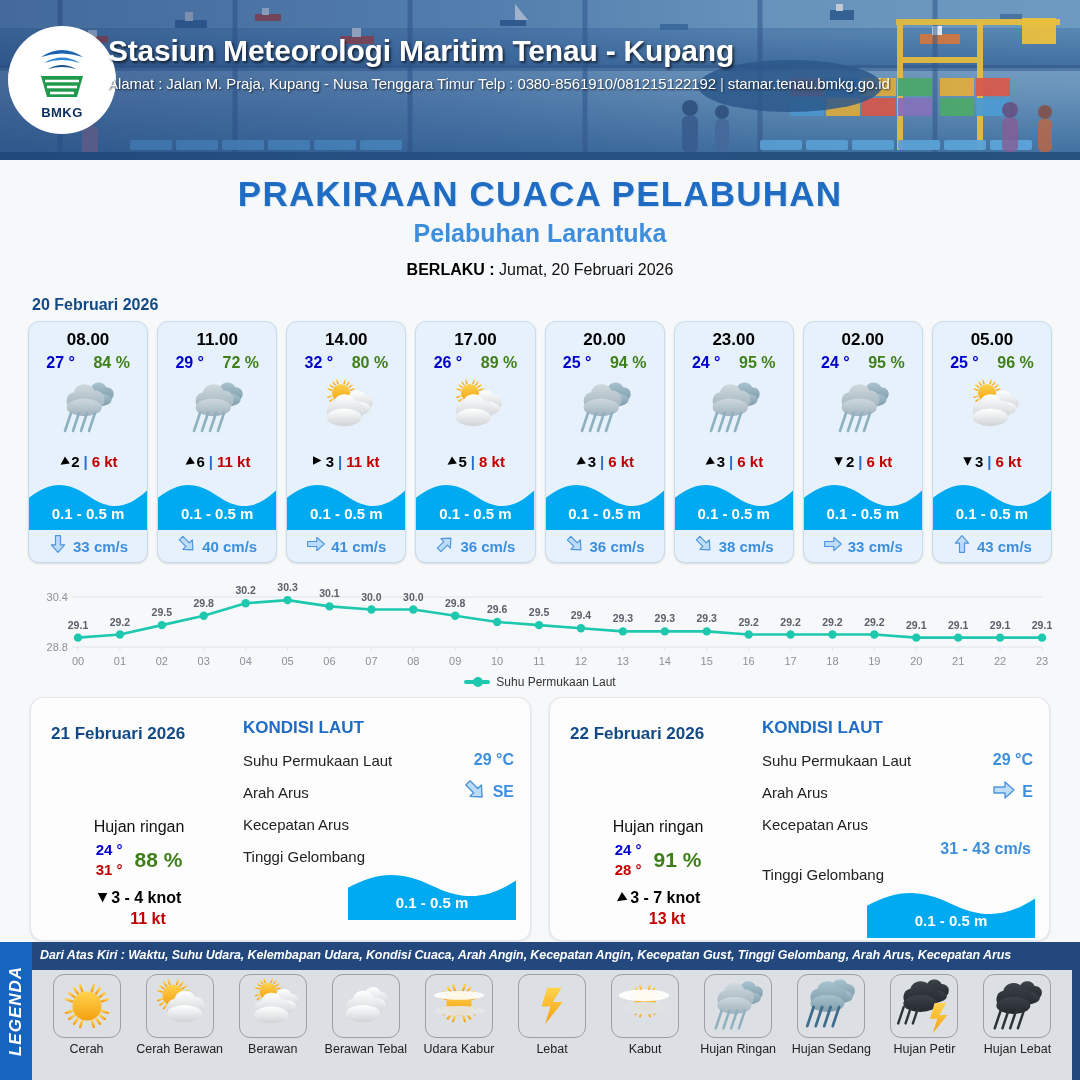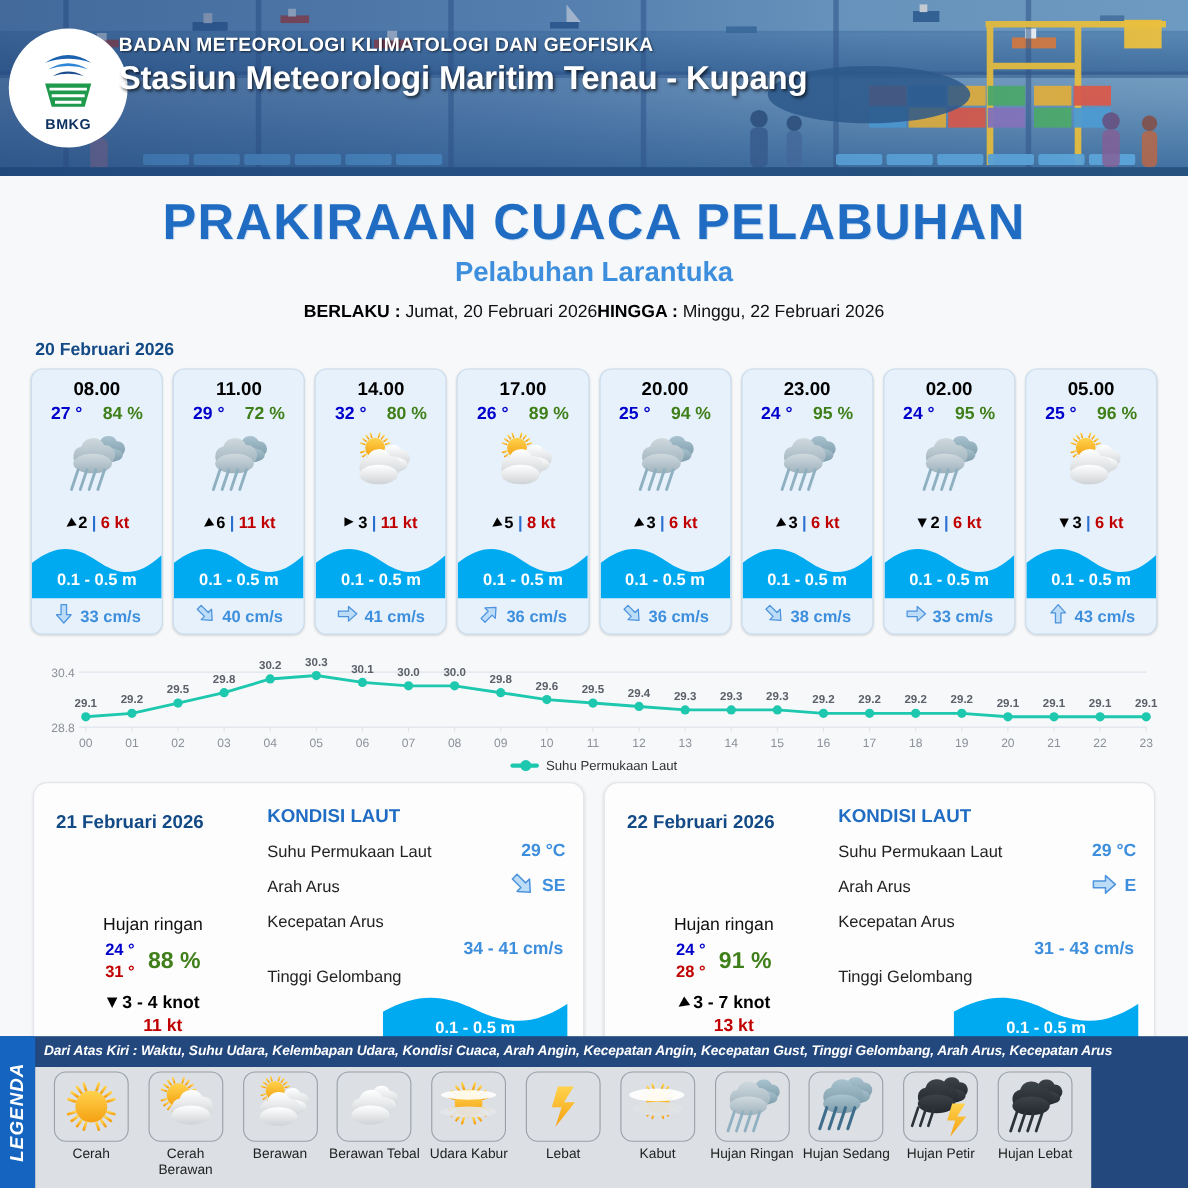--- a/index.html
+++ b/index.html
@@ -35,21 +35,21 @@
     text-shadow:1px 1px 2px rgba(0,0,0,.65); }
   .hdr-line2 { font-size:30px; font-weight:bold; margin-top:4px; letter-spacing:-.2px;
     text-shadow:1.5px 1.5px 3px rgba(0,0,0,.7); }
   .hdr-line3 { font-size:15px; margin-top:7px; letter-spacing:-.1px;
     text-shadow:1px 1px 2px rgba(0,0,0,.7); }
   .hdr-sep { opacity:.8; padding:0 4px; }
 
   
   .title-wrap { text-align:center; margin-top:14px; }
   .title-main {
-    font-size:46px; font-weight:bold; color:#1f6cc2; letter-spacing:1.2px;
+    font-size:35px; font-weight:bold; color:#1f6cc2; letter-spacing:1.2px;
     text-shadow:1px 1px 0 #cfe0f2;
   }
   .title-sub { font-size:25px; font-weight:bold; color:#3d8fdd; margin-top:5px; }
   .validity { margin-top:13px; display:flex; justify-content:center; font-size:16px; color:#111; }
   .validity b { color:#000; }
   .validity span { font-weight:normal; }
 
   
   .day-label { margin:17px 0 7px 32px; font-size:16px; font-weight:bold; color:#134a86; }
 
@@ -130,21 +130,21 @@
   }
   .legenda-side span {
     transform:rotate(-90deg); white-space:nowrap; color:#fff;
     font-size:17px; font-weight:bold; font-style:italic; letter-spacing:1px;
   }
   .legenda-note {
     position:absolute; left:40px; top:6px; color:#fff;
     font-size:12.5px; font-style:italic; font-weight:bold; letter-spacing:-.1px;
   }
   .legenda-items {
-    position:absolute; left:32px; top:28px; width:960px; height:110px;
+    position:absolute; left:32px; top:28px; width:1040px; height:110px;
     background:#dcdfe3; display:flex; align-items:flex-start; gap:0; padding:4px 8px 0;
   }
   .leg-item { flex:1; display:flex; flex-direction:column; align-items:center; }
   .leg-box {
     width:68px; height:64px; border:1px solid #9aa0a6; border-radius:11px;
     display:flex; align-items:center; justify-content:center; background:transparent;
   }
   .leg-label { font-size:12.5px; color:#222; margin-top:4px; text-align:center; }
 </style>
 </head>
@@ -259,36 +259,34 @@
       <path d="M17 28 Q31 20 45 28 Q31 24 17 28 Z" fill="#1b4f8e"></path>
       <path d="M10 35 L52 35 L46 56 L16 56 Z" fill="#1f9a4d"></path>
       <path d="M14 40 L48 40" stroke="#fff" stroke-width="2.6"></path>
       <path d="M16 46 L46 46" stroke="#fff" stroke-width="2.6"></path>
       <path d="M19 52 L43 52" stroke="#fff" stroke-width="2.6"></path>
     </svg>
     <div class="logo-txt">BMKG</div>
   </div>
 
   <div class="hdr-text">
-    <div class="hdr-line1">BADAN METEOROLOGI KLIMATOLOGI DAN GEOFISIKA</div>
     <div class="hdr-line2">Stasiun Meteorologi Maritim Tenau - Kupang</div>
+    <div class="hdr-line3">
+      <span>Alamat : Jalan M. Praja, Kupang - Nusa Tenggara Timur Telp : 0380-8561910/081215122192</span><span class="hdr-sep">|</span><span>stamar.tenau.bmkg.go.id</span>
+    </div>
   </div>
 </div>
 
 <div class="title-wrap">
   <div class="title-main">PRAKIRAAN CUACA PELABUHAN</div>
   <div class="title-sub">Pelabuhan Larantuka</div>
   <div class="validity">
     <div>
       <b>BERLAKU :</b>
       <span>Jumat, 20 Februari 2026</span>
-    </div>
-    <div>
-      <b>HINGGA :</b>
-      <span>Minggu, 22 Februari 2026</span>
     </div>
   </div>
 </div>
 
 <div class="day-label">20 Februari 2026</div>
 
 <div class="cards" id="cards">
     <div class="card">
       <div class="c-time">08.00</div>
     <div class="c-th">
@@ -1022,21 +1020,20 @@
           <span><svg width="24" height="24" viewBox="0 0 24 24" style="transform:rotate(45deg)">
     <polygon points="2,9 13,9 13,4 22,12 13,20 13,15 2,15" fill="#bcdcf7" stroke="#4d94dd" stroke-width="1.4" stroke-linejoin="round"></polygon>
               </svg></span>
           <span class="p-val">SE</span>
         </span>
         </div>
         <div>
         <div class="p-row">
           <span class="p-key">Kecepatan Arus</span>
         </div>
-        <div class="p-speed">34 - 41 cm/s</div>
       </div>
         <div>
         <div class="p-row">
           <span class="p-key">Tinggi Gelombang</span>
         </div>
         <div class="p-wave">
             <svg class="wave-svg" viewBox="0 0 168 54" preserveAspectRatio="none">
       <path d="M0,20.52 C 30.24,3.2399999999999998 53.76,3.2399999999999998 84,18.360000000000003
                C 114.24000000000001,33.48 137.76,33.48 168,12.959999999999999 L 168,54 L 0,54 Z" fill="#00aaf0"></path>
             </svg>

